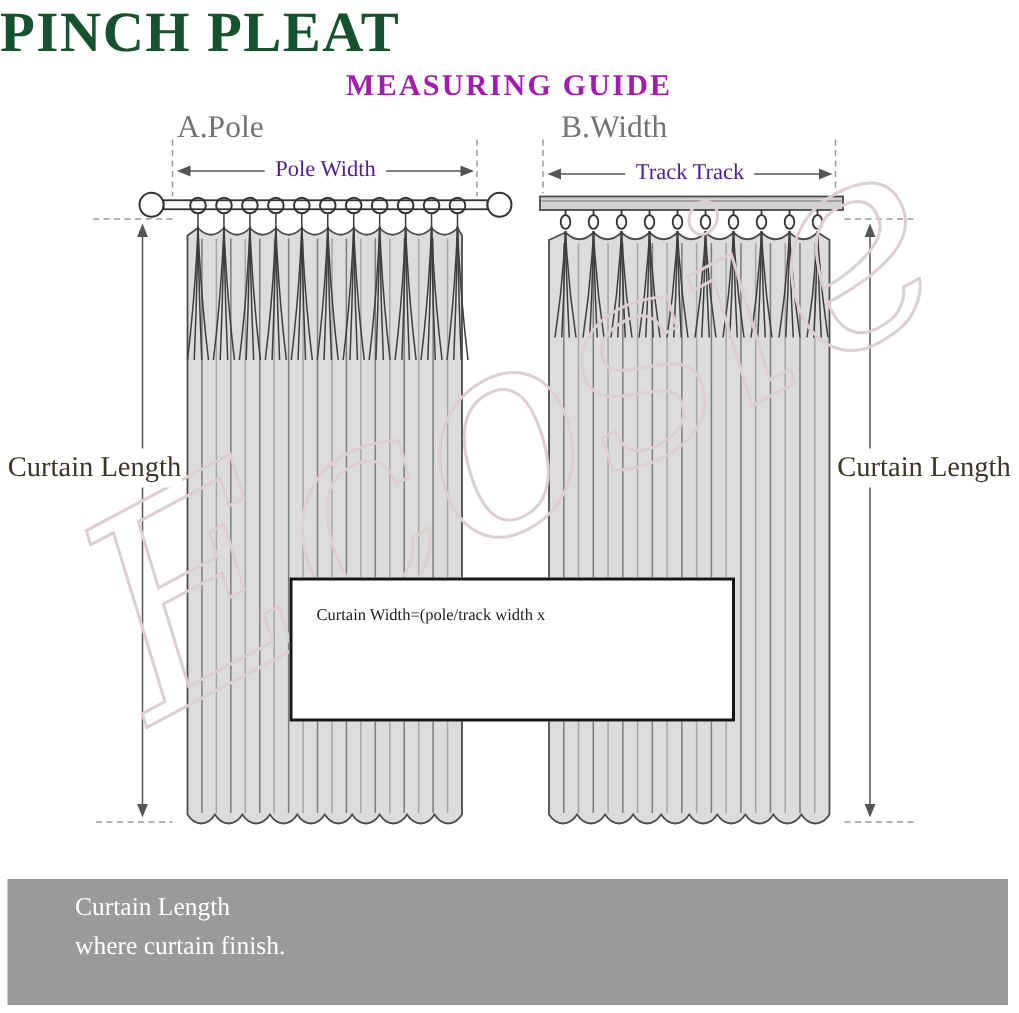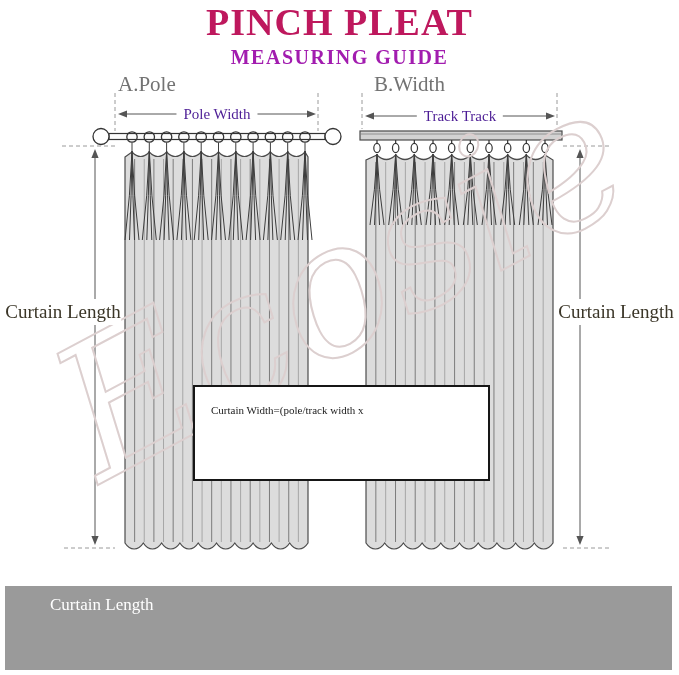--- a/index.html
+++ b/index.html
@@ -1,20 +1,20 @@
 <!DOCTYPE html>
 <html><head>
 <meta charset="utf-8">
 <style>
   html,body{margin:0;padding:0;background:#ffffff;}
   .stage{position:relative;width:679px;height:675px;background:#fff;overflow:hidden;
          font-family:"Liberation Serif",serif;}
   .abs{position:absolute;}
-  .title{top:0;left:0;width:100%;text-align:center;font-size:38px;line-height:44px;
-         font-weight:bold;letter-spacing:1px;color:#be185d;}
+  .title{top:0;left:0;width:100%;text-align:left;font-size:38px;line-height:44px;
+         font-weight:bold;letter-spacing:1px;color:#14532d;}
   .subtitle{top:44px;left:0;width:100%;text-align:center;font-size:20px;line-height:26px;
          font-weight:bold;letter-spacing:1.5px;color:#a21caf;}
   .dlabel{font-size:21px;color:#737373;}
   .wlabel{font-size:15px;color:#4c1d95;background:#fff;padding:0 7px;white-space:nowrap;
           transform:translate(-50%,-50%);}
   .llabel{font-size:19px;color:#3b3628;background:#fff;padding:2px 0;white-space:nowrap;
           transform:translate(-50%,-50%);}
   .formula-box{left:193px;top:385px;width:297px;height:96px;background:#fff;
           border:2px solid #161616;box-sizing:border-box;padding:9px 16px 0 16px;
           font-size:11px;color:#1b1b1b;}
@@ -245,15 +245,16 @@
   <div class="abs wlabel" style="left:460px;top:116px">Track Track</div>
   <div class="abs llabel" style="left:63px;top:312px">Curtain Length</div>
   <div class="abs llabel" style="left:616px;top:312px">Curtain Length</div>
 
   <div class="abs formula-box">
     <div class="fline">Curtain Width=(pole/track width x</div>
   </div>
 
   <div class="abs footer" id="footer-bar" style="background: rgb(154, 154, 154); color: rgb(255, 255, 255);">
     <div>Curtain Length</div>
+    <div>where curtain finish.</div>
   </div>
 
 </div>
 
 </body></html>

